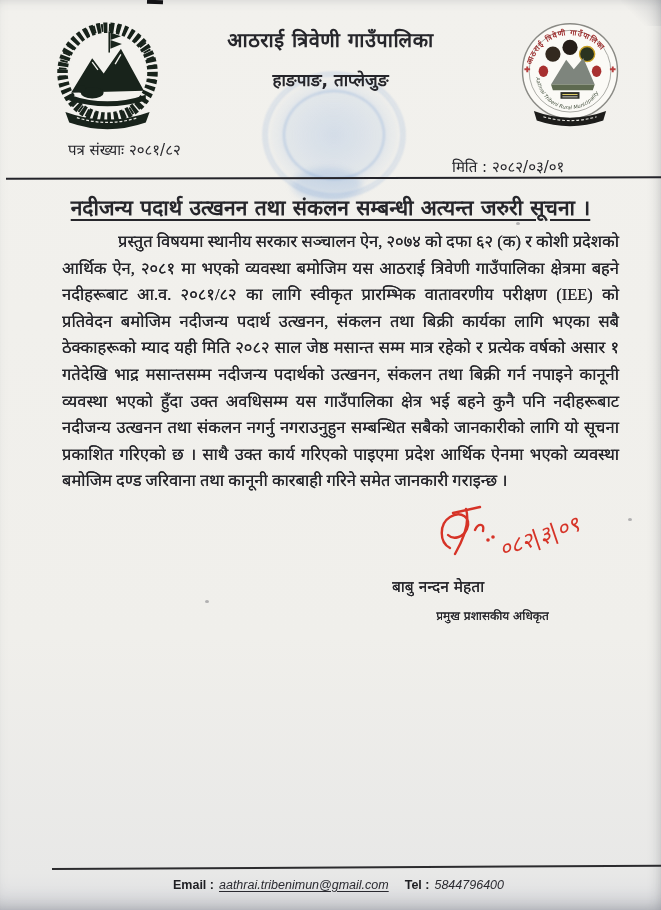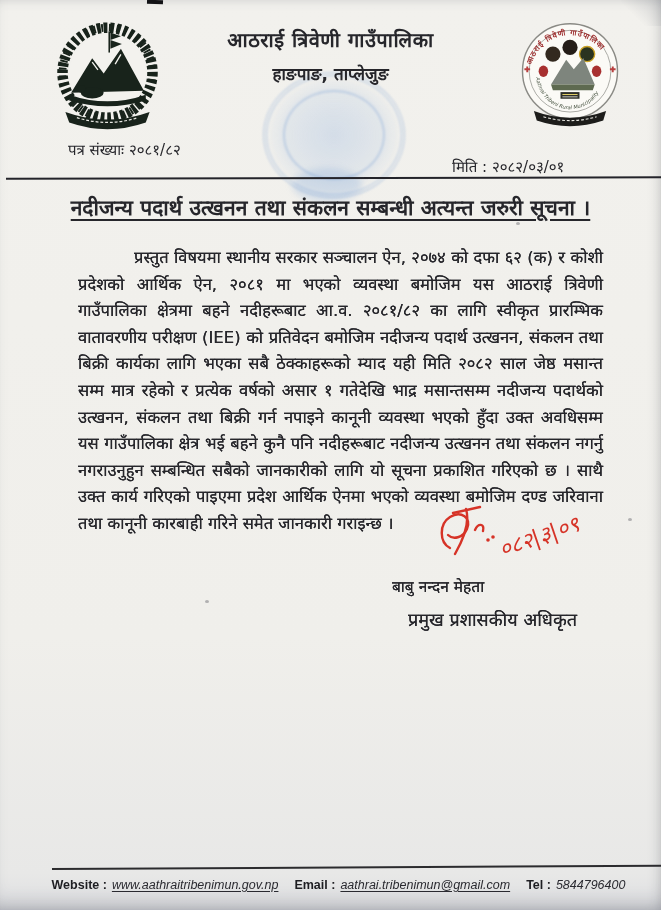--- a/index.html
+++ b/index.html
@@ -9,45 +9,45 @@
     box-shadow:inset -10px 0 14px -10px rgba(60,65,75,.25),
                inset 0 -16px 20px -14px rgba(70,75,88,.4),
                inset 0 10px 12px -10px rgba(70,75,88,.18);
     font-family:"DejaVu Sans",sans-serif;color:#26262b;
   }
   .abs{position:absolute;}
   
   .head-center{left:150px;right:150px;top:26px;text-align:center;z-index:2;}
   .muni{font-size:20px;font-weight:bold;letter-spacing:.5px;}
   .office{font-size:33px;font-weight:bold;margin-top:6px;letter-spacing:.5px;}
-  .addr{font-size:17px;font-weight:bold;margin-top:9px;}
+  .addr{font-size:17px;font-weight:bold;margin-top:15px;}
   
   .stamp{left:263px;top:72px;width:134px;height:118px;border-radius:50%;
     border:4px double rgba(95,140,205,.38);
     background:radial-gradient(ellipse at center,rgba(125,165,220,.25) 0%,rgba(125,165,220,.12) 55%,rgba(125,165,220,0) 72%);
     filter:blur(1.3px);z-index:1;}
   .stamp::after{content:"";position:absolute;left:16px;top:14px;right:16px;bottom:14px;
     border-radius:50%;border:2px solid rgba(95,140,205,.28);}
   .stamp-blob{left:292px;top:168px;width:70px;height:34px;border-radius:50%;
     background:rgba(110,155,215,.22);filter:blur(3px);z-index:1;}
   
   .ref{left:68px;top:139px;font-size:15px;z-index:2;}
   .date{left:452px;top:156px;font-size:15px;z-index:2;text-align:center;}
   .rule-top{left:6px;right:0;top:177px;height:2px;background:#24242a;transform:rotate(-.12deg);z-index:2;}
   
   .subject{left:0;right:0;top:193px;text-align:center;font-size:21px;font-weight:bold;z-index:2;}
   .subject span{text-decoration:underline;text-underline-offset:4px;}
   
   .body-text{left:62px;right:42px;top:229px;font-size:16.5px;line-height:26.6px;
     text-align:justify;z-index:2;text-shadow:0 0 .4px currentColor;}
-  .body-text p{margin:16px;text-indent:56px;}
+  .body-text p{margin:0;text-indent:56px;font-family:Liberation Serif, serif;}
   
   .sig-svg{left:420px;top:488px;z-index:3;}
   .sig-name{left:392px;top:575px;width:200px;font-size:15.5px;z-index:2;text-shadow:0 0 .4px currentColor;}
-  .sig-title{left:380px;top:607px;width:225px;text-align:center;font-size:18px;z-index:2;text-shadow:0 0 .4px currentColor;}
+  .sig-title{left:380px;top:607px;width:225px;text-align:center;font-size:12px;z-index:2;text-shadow:0 0 .4px currentColor;}
   
   .rule-bottom{left:52px;right:0;top:868px;height:2px;background:#2b2b2e;transform:rotate(-.3deg);transform-origin:left center;z-index:2;}
   .footer{left:30px;right:14px;top:878px;display:flex;justify-content:center;gap:16px;
     font-family:"Liberation Sans",sans-serif;font-size:12.5px;z-index:2;align-items:baseline;}
   .footer .grp{display:flex;gap:5px;align-items:baseline;white-space:nowrap;}
   .footer .lbl{font-weight:bold;color:#1e1e22;}
   .footer .val{font-style:italic;color:#2a2a30;}
   .footer .link{text-decoration:underline;text-underline-offset:2px;}
   
   .mark-top{left:147px;top:0;width:16px;height:4px;background:#121215;transform:rotate(2deg);z-index:2;}
@@ -160,24 +160,20 @@
     <circle cx="73" cy="49" r="1.8" fill="#d63327"></circle>
     <text x="78" y="56" font-size="22" fill="#d63327" font-style="italic" transform="rotate(-19 120 50)">०८२|३|०९</text>
   </svg>
 
   <div class="abs sig-name">बाबु नन्दन मेहता</div>
   <div class="abs sig-title">प्रमुख प्रशासकीय अधिकृत</div>
 
   <div class="abs rule-bottom"></div>
   <div class="abs footer">
     <span class="grp">
-      <span class="lbl">Website :</span>
-      <span class="val link">www.aathraitribenimun.gov.np</span>
-    </span>
-    <span class="grp">
       <span class="lbl">Email :</span>
       <span class="val link">aathrai.tribenimun@gmail.com</span>
     </span>
     <span class="grp">
       <span class="lbl">Tel :</span>
       <span class="val">5844796400</span>
     </span>
   </div>
 
 </div>

